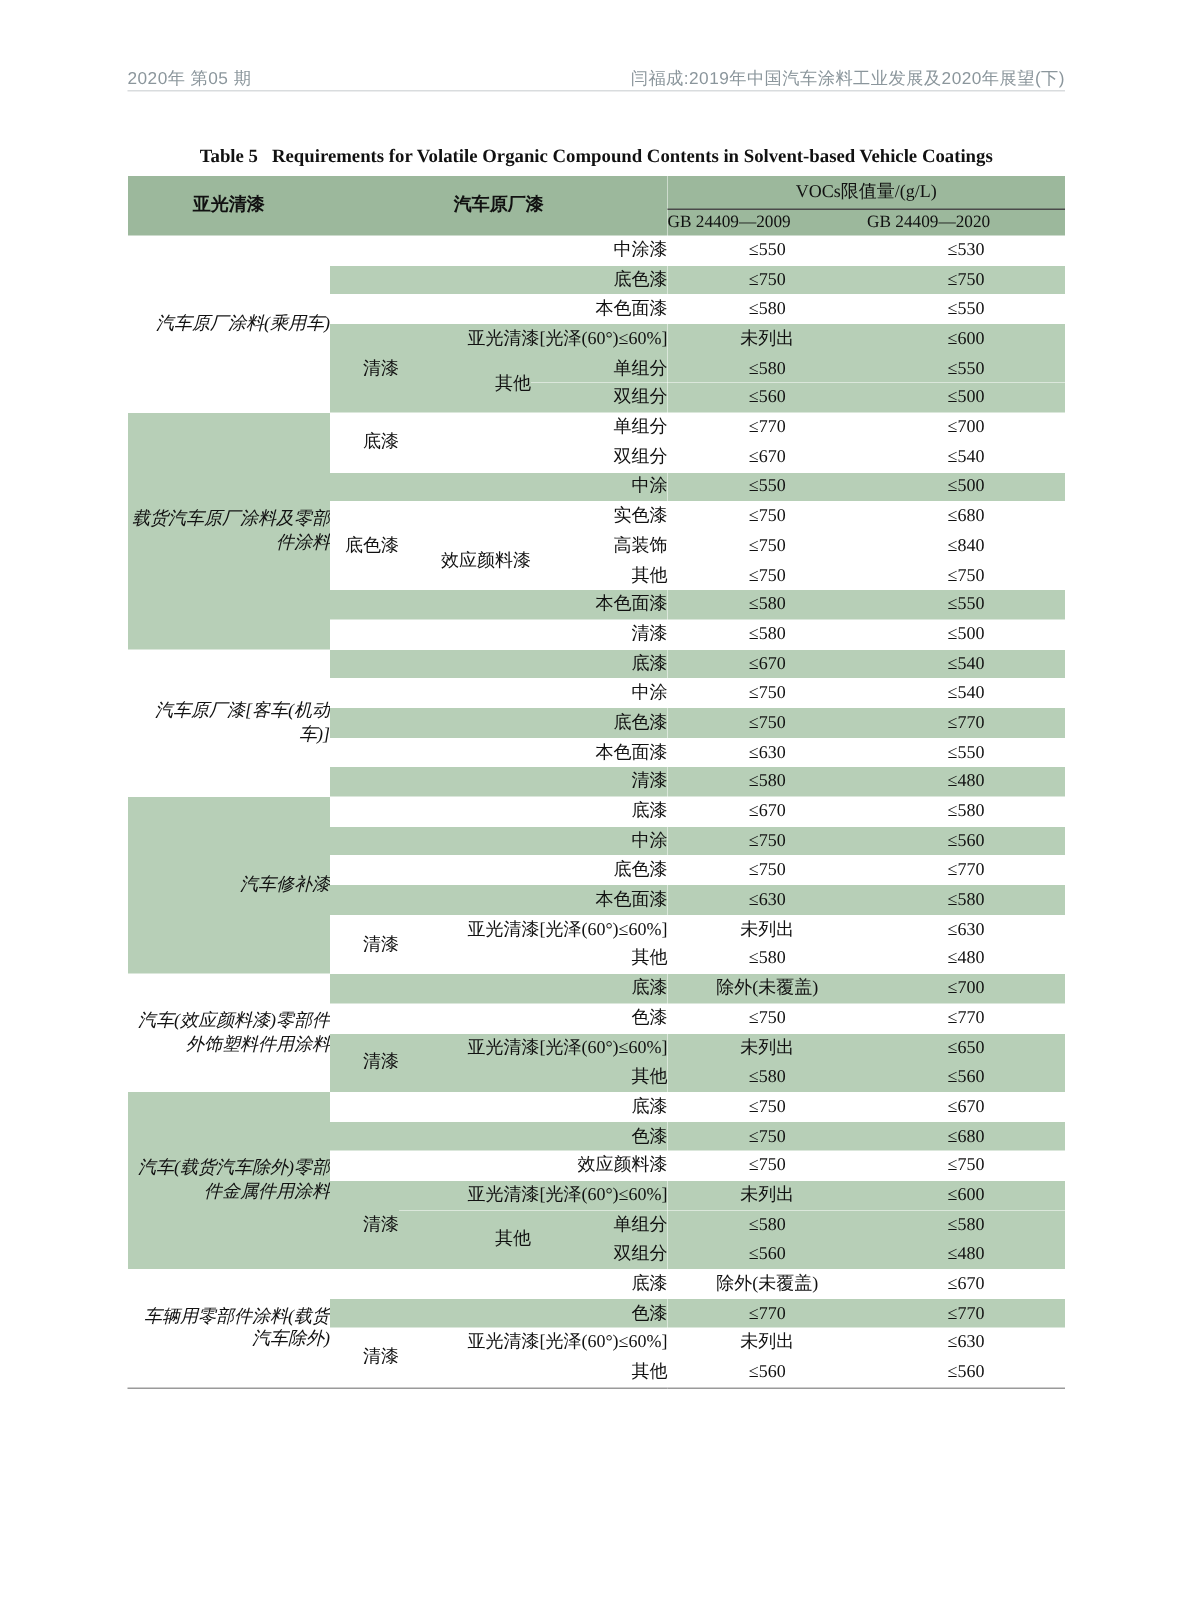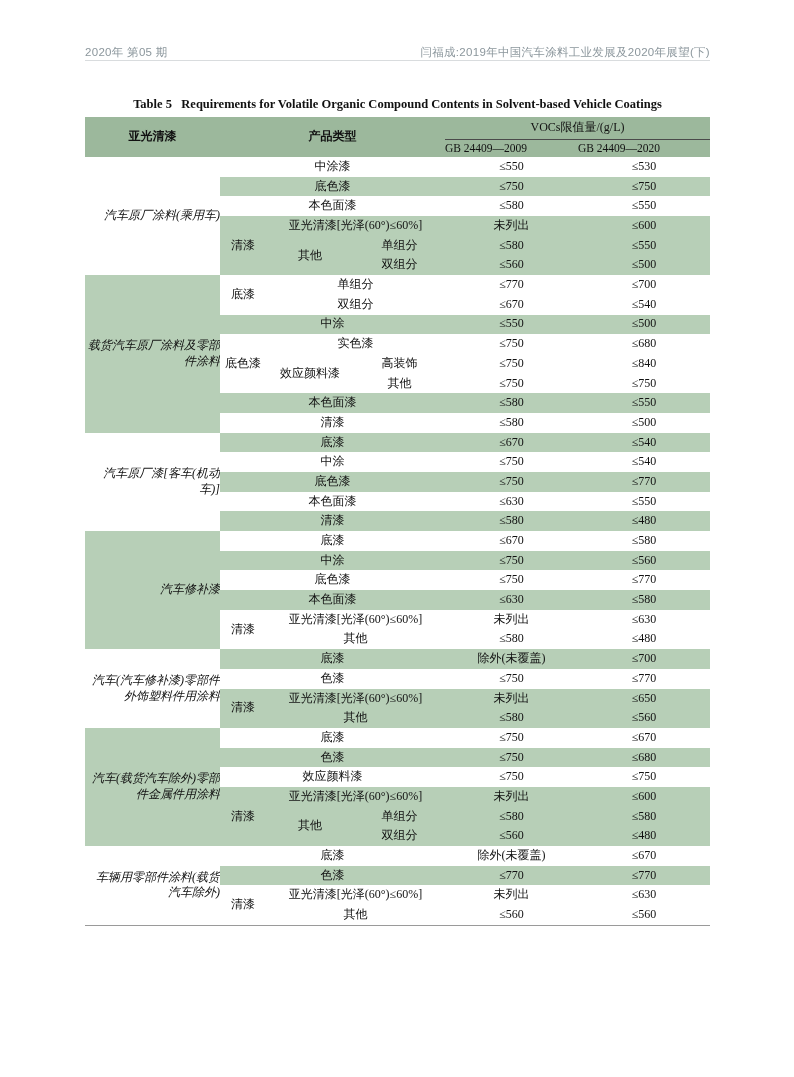--- a/index.html
+++ b/index.html
@@ -44,21 +44,21 @@
   thead th{background:#9cb89c;}
   tr.hdr th{height:22px;font-weight:bold;text-align:center;font-size:12px;}
   tr.hdr th.vocs{font-weight:normal;border-bottom:1px solid #4a4a4a;}
   tr.hdr2 th{height:17px;font-weight:normal;text-align:left;font-size:11.5px;}
   tbody td{height:19.7px;}
   tbody tr.rg td{background:#b7cfb7;}
   tbody tr.rw td{background:#ffffff;}
   tbody td.bg-g{background:#b7cfb7 !important;}
   tbody td.bg-w{background:#ffffff !important;}
   td.cat{font-weight:bold;text-align:right;padding:0 4px;line-height:1.3;font-style:italic;}
-  td.t1,td.t2,td.t3{text-align:center;padding-left:2px;}
+  td.t1,td.t2,td.t3{text-align:right;padding-left:2px;}
   td.val{text-align:center;}
   table.voc{border-bottom:1px solid #9a9a9a;}
   
   .footer{
     position:absolute;top:1016px;right:52px;
     display:flex;align-items:flex-start;
   }
   .footer-labels{text-align:right;margin-right:6px;padding-top:4px;}
   .footer-cn{
     font-family:"Liberation Sans","DejaVu Sans",sans-serif;
@@ -97,21 +97,21 @@
         <col style="width:135px">
           <col style="width:46px">
           <col style="width:88px">
         <col style="width:91px">
           <col style="width:133px">
           <col style="width:132px">
       </colgroup>
       <thead>
         <tr class="hdr">
           <th rowspan="2">亚光清漆</th>
-          <th rowspan="2" colspan="3">产品类型</th>
+          <th rowspan="2" colspan="3">汽车原厂漆</th>
           <th colspan="2" class="vocs">VOCs限值量/(g/L)</th>
         </tr>
         <tr class="hdr2">
           <th>GB 24409—2009</th>
           <th>GB 24409—2020</th>
         </tr>
       </thead>
       <tbody>
           <tr class="rw">
             <td rowspan="6" class="cat bg-w">汽车原厂涂料(乘用车)</td>
@@ -242,21 +242,21 @@
             <td colspan="2" class="t2">亚光清漆[光泽(60°)≤60%]</td>
             <td class="val">未列出</td>
             <td class="val">≤630</td>
           </tr>
           <tr class="rw">
             <td colspan="2" class="t2">其他</td>
             <td class="val">≤580</td>
             <td class="val">≤480</td>
           </tr>
           <tr class="rg">
-            <td rowspan="4" class="cat bg-w">汽车(汽车修补漆)零部件外饰塑料件用涂料</td>
+            <td rowspan="4" class="cat bg-w">汽车(效应颜料漆)零部件外饰塑料件用涂料</td>
             <td colspan="3" class="t1">底漆</td>
             <td class="val">除外(未覆盖)</td>
             <td class="val">≤700</td>
           </tr>
           <tr class="rw">
             <td colspan="3" class="t1">色漆</td>
             <td class="val">≤750</td>
             <td class="val">≤770</td>
           </tr>
           <tr class="rg">

